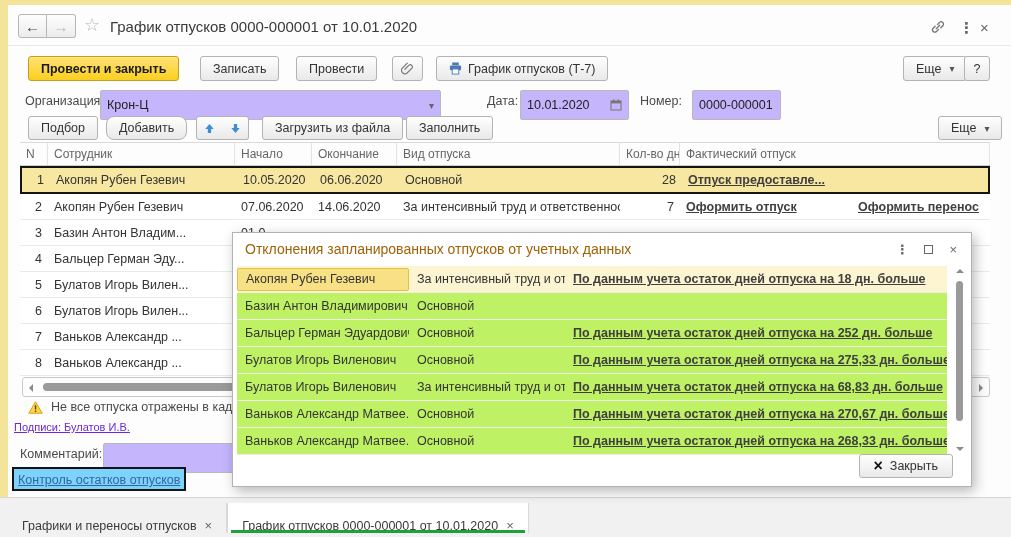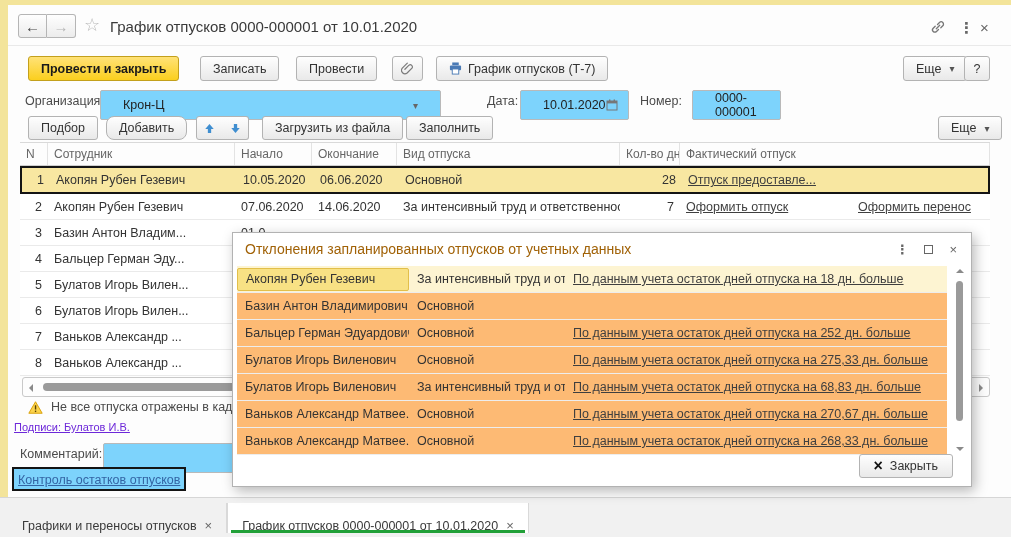--- a/index.html
+++ b/index.html
@@ -33,22 +33,22 @@
   .cmd-post{left:28px;top:56px;}
   .cmd-write{left:200px;top:56px;}
   .cmd-dopost{left:296px;top:56px;}
   .cmd-attach{left:392px;top:56px;width:31px;padding:0;}
   .cmd-print{left:436px;top:56px;}
   .cmd-more{left:903px;top:56px;}
   .cmd-help{left:964px;top:56px;width:26px;padding:0;}
 
   
   .flabel{position:absolute;font-size:12.5px;color:#4a4a4a;top:94px;}
-  .input{position:absolute;top:90px;height:30px;border:1px solid #b9b9b9;border-radius:2px;background:#7dd3fc;
-    font-size:12.5px;color:#222;display:flex;align-items:center;padding:0 22px;}
+  .input{position:absolute;top:90px;height:30px;border:1px solid #b9b9b9;border-radius:2px;background:#c4b5fd;
+    font-size:12.5px;color:#222;display:flex;align-items:center;padding:0 6px;}
   .org-label{left:25px;}
   .org-input{left:100px;width:341px;}
   .org-input .dd{margin-left:auto;font-size:10px;color:#666;}
   .org-open{left:443px;top:90px;width:21px;height:22px;border:1px solid #b9b9b9;border-radius:2px;
     background:linear-gradient(#fefefe,#eee);display:flex;align-items:center;justify-content:center;}
   .date-label{left:487px;}
   .date-input{left:520px;width:109px;}
   .date-input .cal{margin-left:auto;}
   .num-label{left:640px;}
   .num-input{left:692px;width:89px;}
@@ -70,21 +70,21 @@
   .trow.sel{height:28px;background:#f8e7a1;border:2px solid #141414;}
   .cell{padding:0 6px;overflow:hidden;white-space:nowrap;}
   .c-n{width:28px;text-align:right;}
   .c-emp{width:187px;}
   .c-start{width:77px;}
   .c-end{width:85px;}
   .c-type{width:223px;}
   .c-days{width:60px;text-align:right;}
   .c-fact{width:172px;}
   .c-fact2{flex:1;}
-  .lnk{color:#3f3f3f;text-decoration:underline;cursor:pointer;}
+  .lnk{color:#3f3f3f;text-decoration:underline;cursor:pointer;font-weight:bold;}
 
   
   .hscroll{position:absolute;left:22px;top:377px;width:968px;height:20px;border:1px solid #c9c9c9;border-radius:3px;background:#fdfdfd;}
   .hthumb{position:absolute;left:20px;top:5px;width:620px;height:8px;border-radius:4px;background:#9a9a9a;}
   .harrow{position:absolute;top:6px;width:0;height:0;border:4px solid transparent;}
   .harrow.l{left:6px;border-right-color:#8a8a8a;border-left:none;}
   .harrow.r{right:6px;border-left-color:#8a8a8a;border-right:none;}
 
   
   .warn-row{position:absolute;left:28px;top:400px;display:flex;align-items:center;gap:8px;font-size:12.5px;color:#4a4a4a;white-space:nowrap;}
@@ -103,21 +103,21 @@
 
   
   .dialog{position:absolute;left:232px;top:232px;width:740px;height:255px;background:#fff;border:1px solid #b2b2b2;
     box-shadow:3px 4px 12px rgba(0,0,0,.28);z-index:10;}
   .dlg-title{position:absolute;left:12px;top:8px;font-size:14px;color:#a16207;}
   .dlg-ico{position:absolute;top:9px;color:#666;font-size:13px;cursor:default;}
   .dlg-kebab{right:62px;font-weight:bold;}
   .dlg-max{right:38px;top:12px;width:9px;height:9px;border:1px solid #666;}
   .dlg-close{right:14px;}
   .dlg-body{position:absolute;left:4px;top:33px;right:24px;}
-  .drow{display:flex;height:27px;align-items:center;border-bottom:1px solid #ededed;font-size:12.5px;color:#333;background:#fdba74;}
+  .drow{display:flex;height:27px;align-items:center;border-bottom:1px solid #ededed;font-size:12.5px;color:#333;background:#bef264;}
   .drow.sel{background:#fdf4d2;}
   .dcell{padding:0 8px;overflow:hidden;white-space:nowrap;}
   .d-emp{width:172px;}
   .d-emp.selcell{background:#f8e184;border:1px solid #e2bf4a;border-radius:2px;height:23px;display:flex;align-items:center;}
   .d-type{width:156px;}
   .d-link{flex:1;}
   .dlg-scroll{position:absolute;right:4px;top:36px;width:14px;height:182px;}
   .varrow{position:absolute;left:3px;width:0;height:0;border:4px solid transparent;}
   .varrow.u{top:0;border-bottom-color:#8a8a8a;border-top:none;}
   .varrow.d{bottom:0;border-top-color:#8a8a8a;border-bottom:none;}

